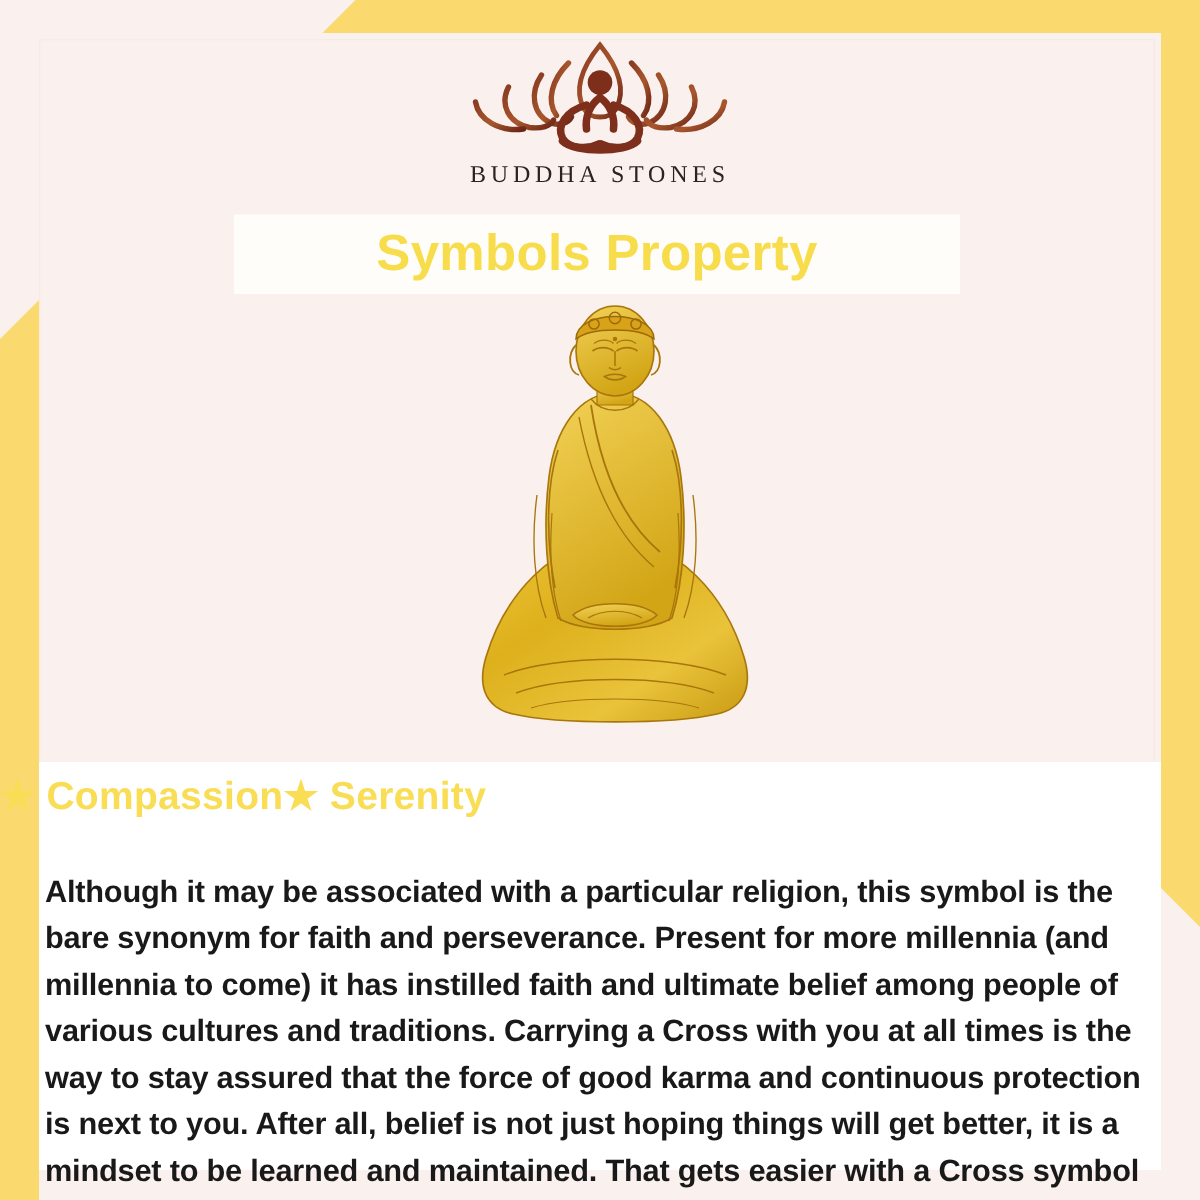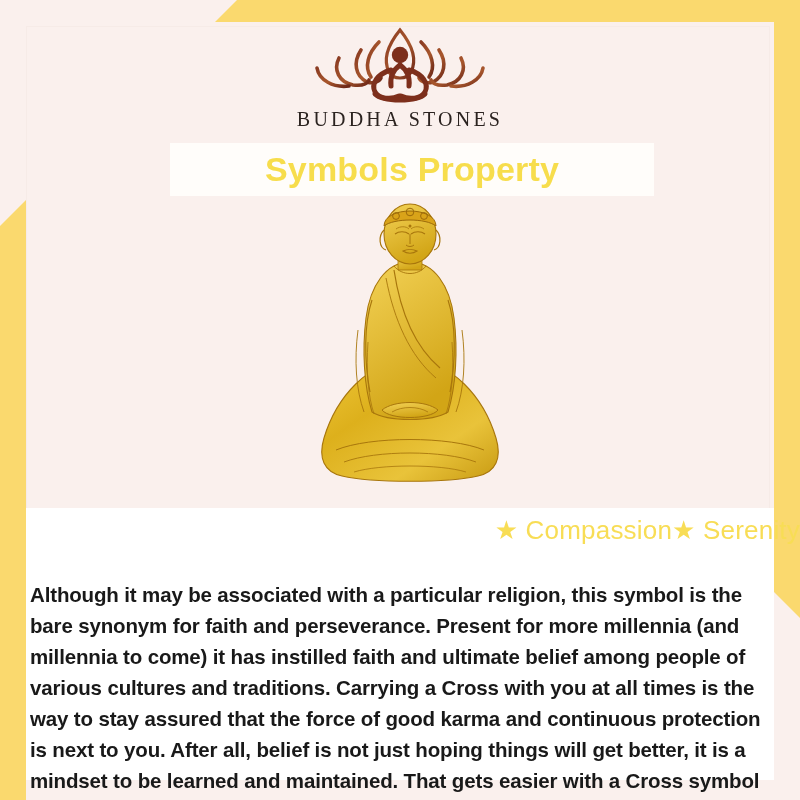--- a/index.html
+++ b/index.html
@@ -89,31 +89,31 @@
     z-index: 4;
   }
   .logo-mark {
     width: 190px;
     height: 82px;
     display: block;
   }
   .logo-word {
     margin-top: 4px;
     font-family: "Liberation Serif", serif;
-    font-size: 20px;
+    font-size: 16px;
     letter-spacing: 3.2px;
     color: #2b2320;
     font-weight: 400;
   }
 
   
   .title-band {
     position: absolute;
     top: 143px;
-    left: 170px;
+    left: 156px;
     width: 484px;
     height: 53px;
     background: #fffdfa;
     display: flex;
     align-items: center;
     justify-content: center;
     z-index: 4;
   }
   .title-text {
     font-size: 34px;
@@ -168,23 +168,23 @@
     height: 272px;
     background: #ffffff;
     z-index: 2;
   }
 
   .keywords {
     position: absolute;
     top: 515px;
     left: 0;
     width: 800px;
-    text-align: right;
+    text-align: left;
     font-size: 26px;
-    font-weight: normal;
+    font-weight: bold;
     color: #f8dd55;
     letter-spacing: 0.2px;
     z-index: 4;
     white-space: nowrap;
   }
 
   .body-copy {
     position: absolute;
     top: 558px;
     left: 30px;

